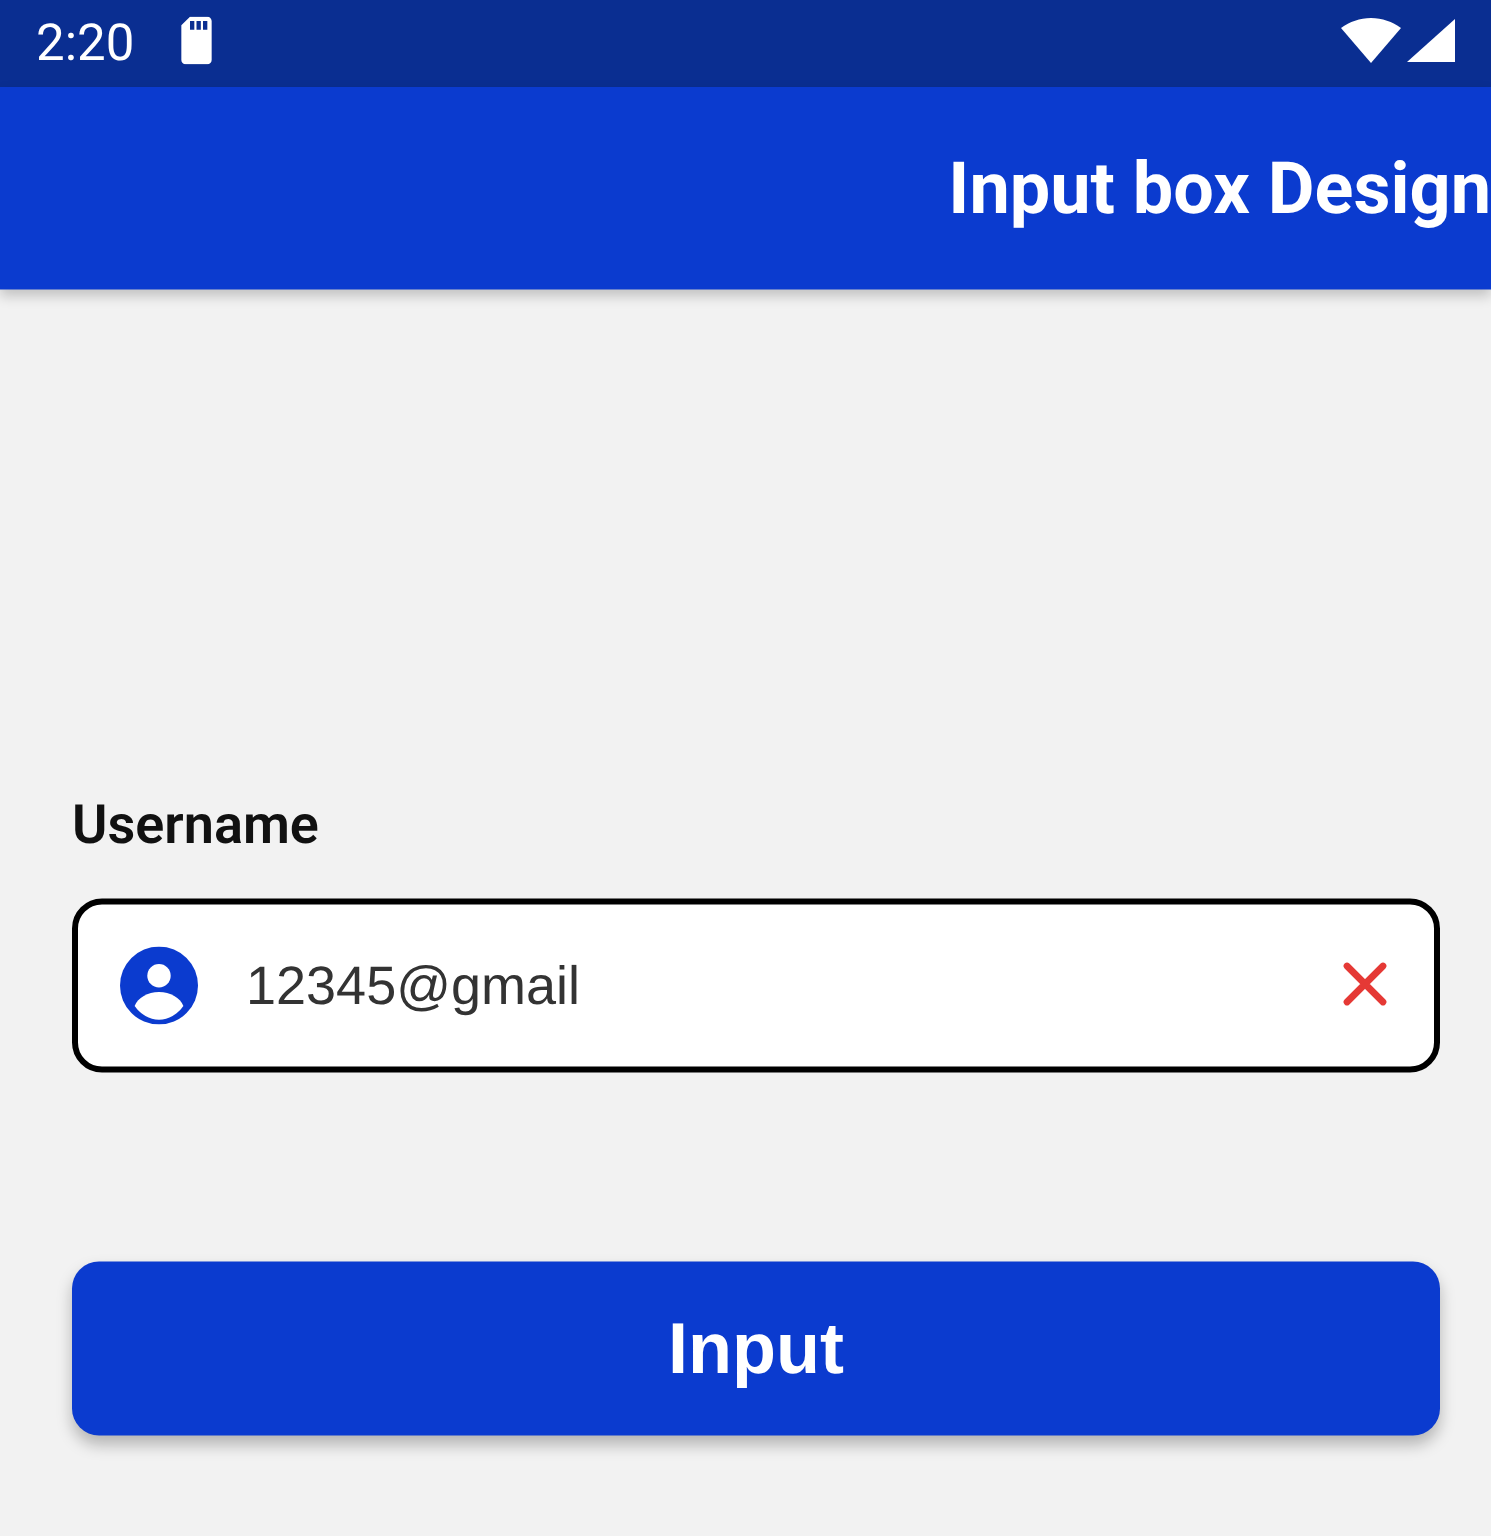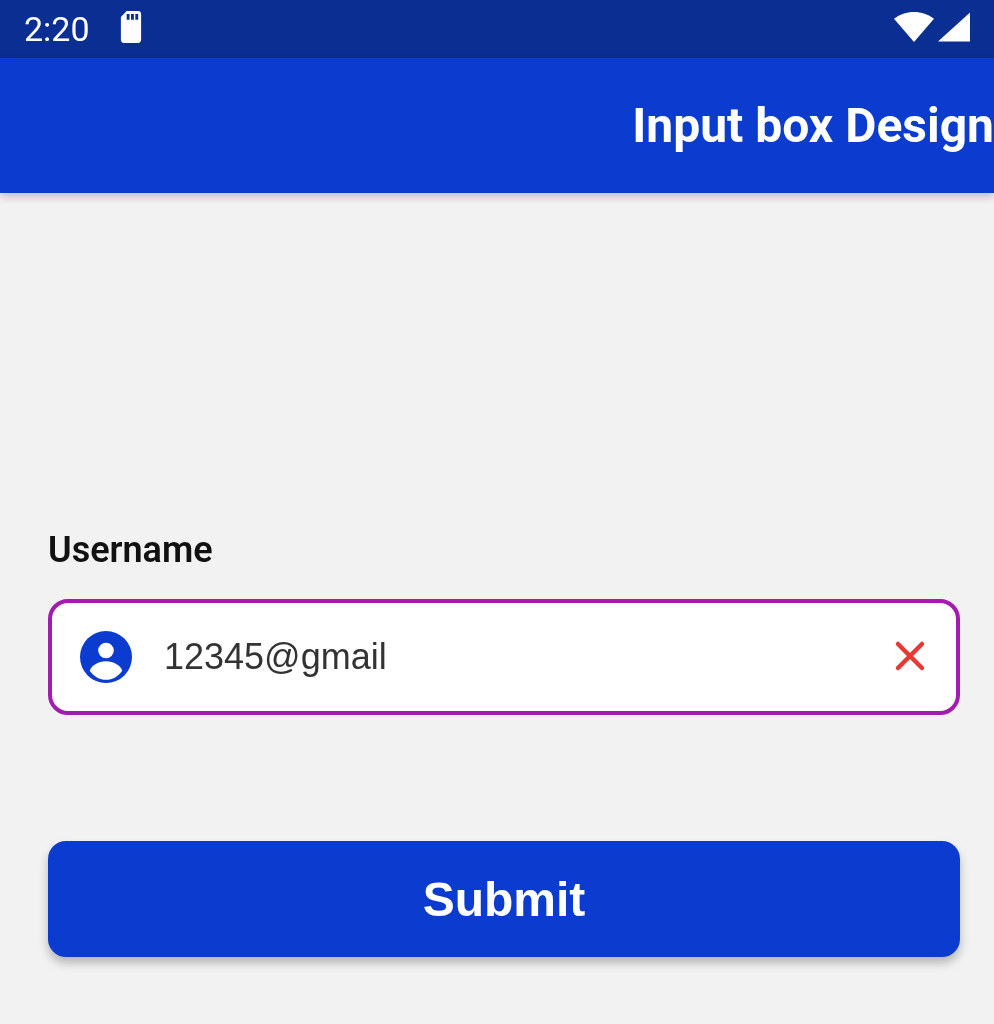--- a/index.html
+++ b/index.html
@@ -63,21 +63,21 @@
     .field-label {
       font-size: 36px;
       font-weight: 600;
       color: #111;
       margin-bottom: 28px;
     }
     .input-wrapper {
       display: flex;
       align-items: center;
       background: white;
-      border: 4px solid #a21caf;
+      border: 4px solid #000000;
       border-radius: 20px;
       height: 116px;
       padding: 0 28px;
     }
     .input-left-icon {
       flex-shrink: 0;
       display: flex;
       align-items: center;
       justify-content: center;
     }
@@ -157,15 +157,15 @@
       </span>
       <input type="text" class="username-input" value="12345@gmail" style="">
       <button class="clear-btn">
         <span>
           <svg width="36" height="36" viewBox="0 0 24 24">
             <path stroke="#e53935" stroke-width="3" stroke-linecap="round" fill="none" d="M4 4L20 20M20 4L4 20"></path>
           </svg>
         </span>
       </button>
     </div>
-    <button class="submit-btn">Submit</button>
+    <button class="submit-btn">Input</button>
   </div>
 </div>
 
 </body></html>

